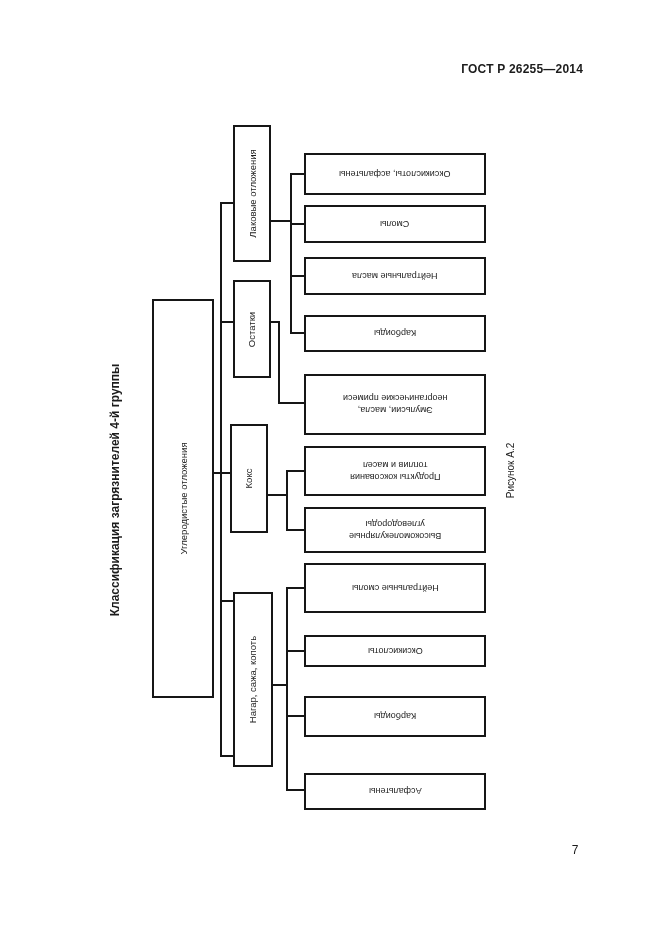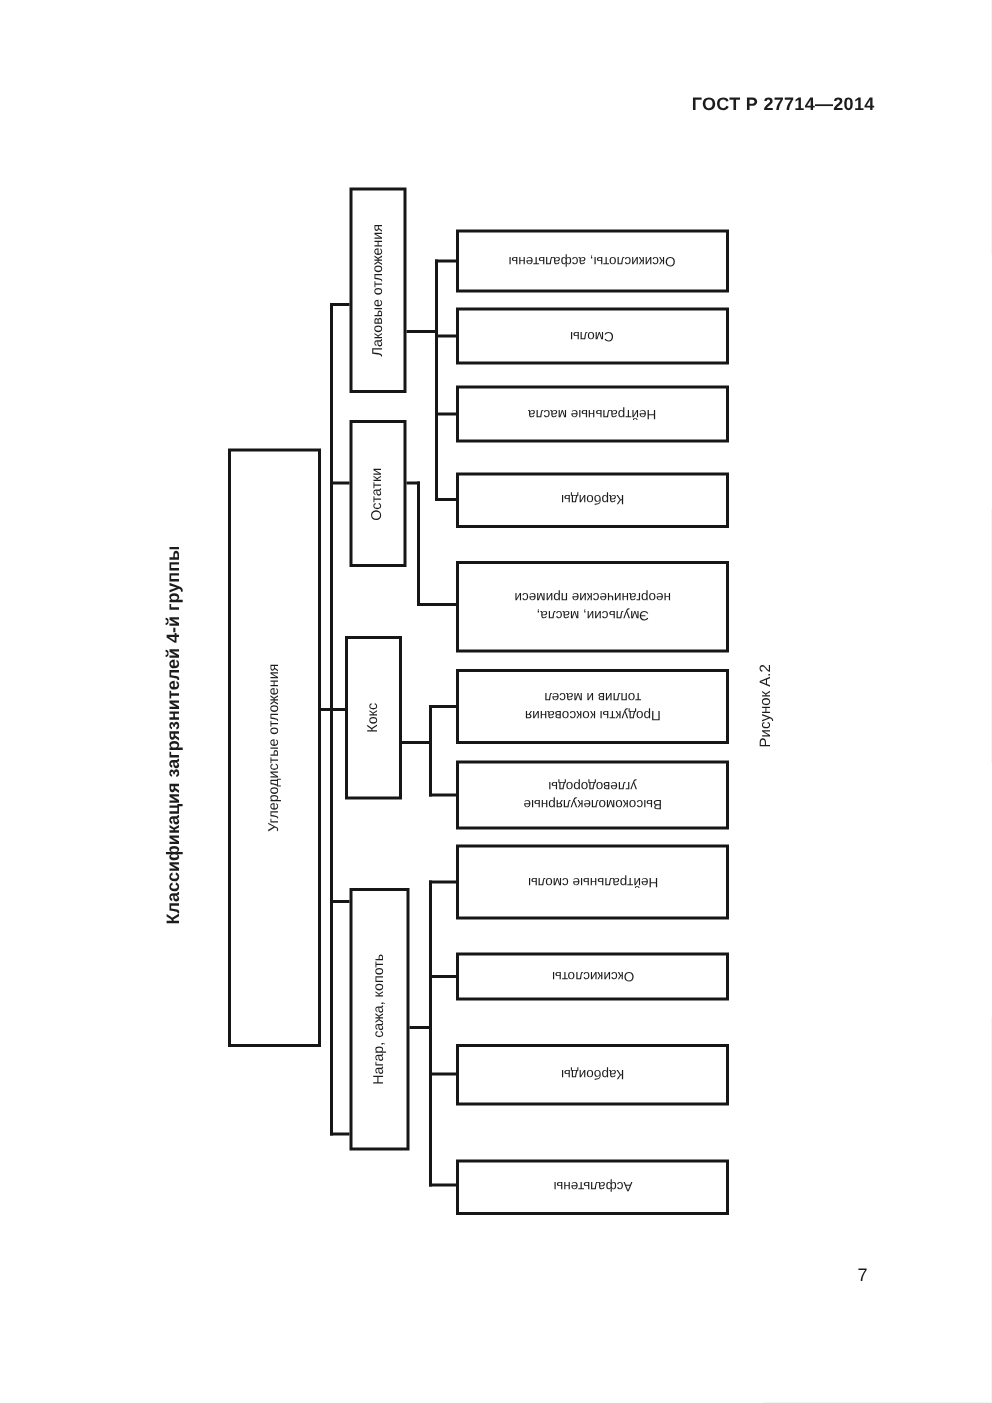--- a/index.html
+++ b/index.html
@@ -41,21 +41,21 @@
   #leaf-9{left:304px;top:696px;width:182px;height:41px;}
   #leaf-10{left:304px;top:773px;width:182px;height:37px;}
   .side-title{left:98px;top:340px;width:34px;height:300px;}
   .fig-cap{left:496px;top:420px;width:30px;height:100px;}
 </style>
 </head>
 <body>
 
 <div id="canvas">
 
-  <div class="hdr">ГОСТ Р 27714—2014</div>
+  <div class="hdr">ГОСТ Р 26255—2014</div>
 
   <div class="vwrap side-title">
     <span>Классификация загрязнителей 4-й группы</span>
   </div>
 
   <div class="box" id="root-box">
     <span class="v">Углеродистые отложения</span>
   </div>
 
   <div class="box" id="cat-0">

